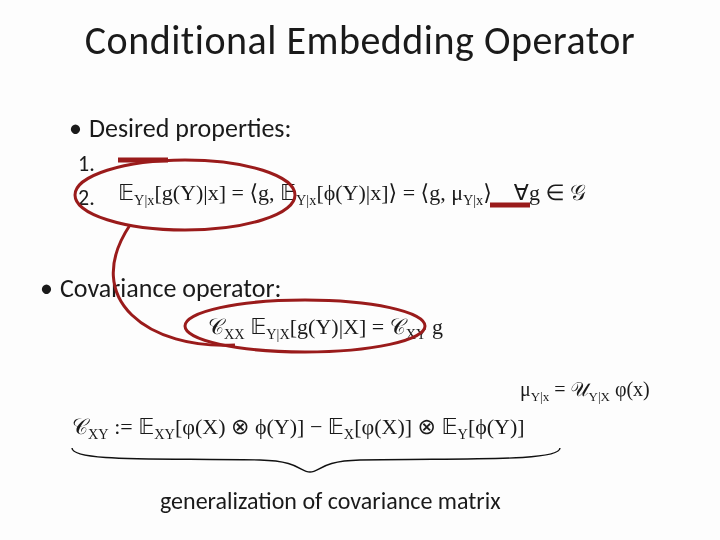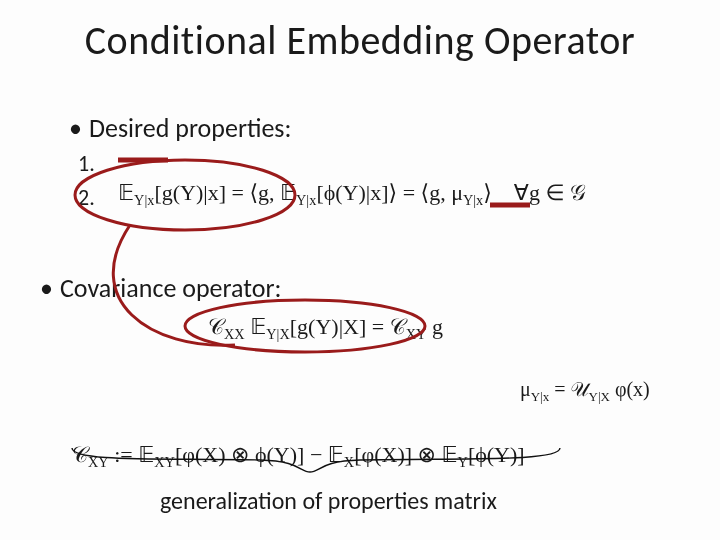--- a/index.html
+++ b/index.html
@@ -88,25 +88,25 @@
   </div>
 
   <div class="eq eq-sm math" style="top:378px; left:520px;">
     μ<span class="sub">Y|x</span> = 𝒰<span class="sub">Y|X</span> φ(x)
   </div>
 
   <div class="eq math" style="top:314px; left:208px;">
     𝒞<span class="sub">XX</span> 𝔼<span class="sub">Y|X</span>[g(Y)|X] = 𝒞<span class="sub">XY</span> g
   </div>
 
-  <div class="eq math" style="top:414px; left:72px;margin-top:28px;">
+  <div class="eq math" style="top:414px; left:72px;">
     𝒞<span class="sub">XY</span> := 𝔼<span class="sub">XY</span>[φ(X) ⊗ ϕ(Y)] − 𝔼<span class="sub">X</span>[φ(X)] ⊗ 𝔼<span class="sub">Y</span>[ϕ(Y)]
   </div>
 
-  <div class="caption" style="top:486px; left:160px;">generalization of properties matrix</div>
+  <div class="caption" style="top:486px; left:160px;">generalization of covariance matrix</div>
 
   <svg class="anno" viewBox="0 0 720 540">
 
     <g stroke="#9a1b1b" fill="none">
 
       <line x1="118" y1="160" x2="168" y2="160" stroke-width="5"></line>
 
       <line x1="490" y1="205" x2="530" y2="205" stroke-width="5"></line>
 
       <ellipse cx="185" cy="195" rx="110" ry="35" stroke-width="3"></ellipse>

